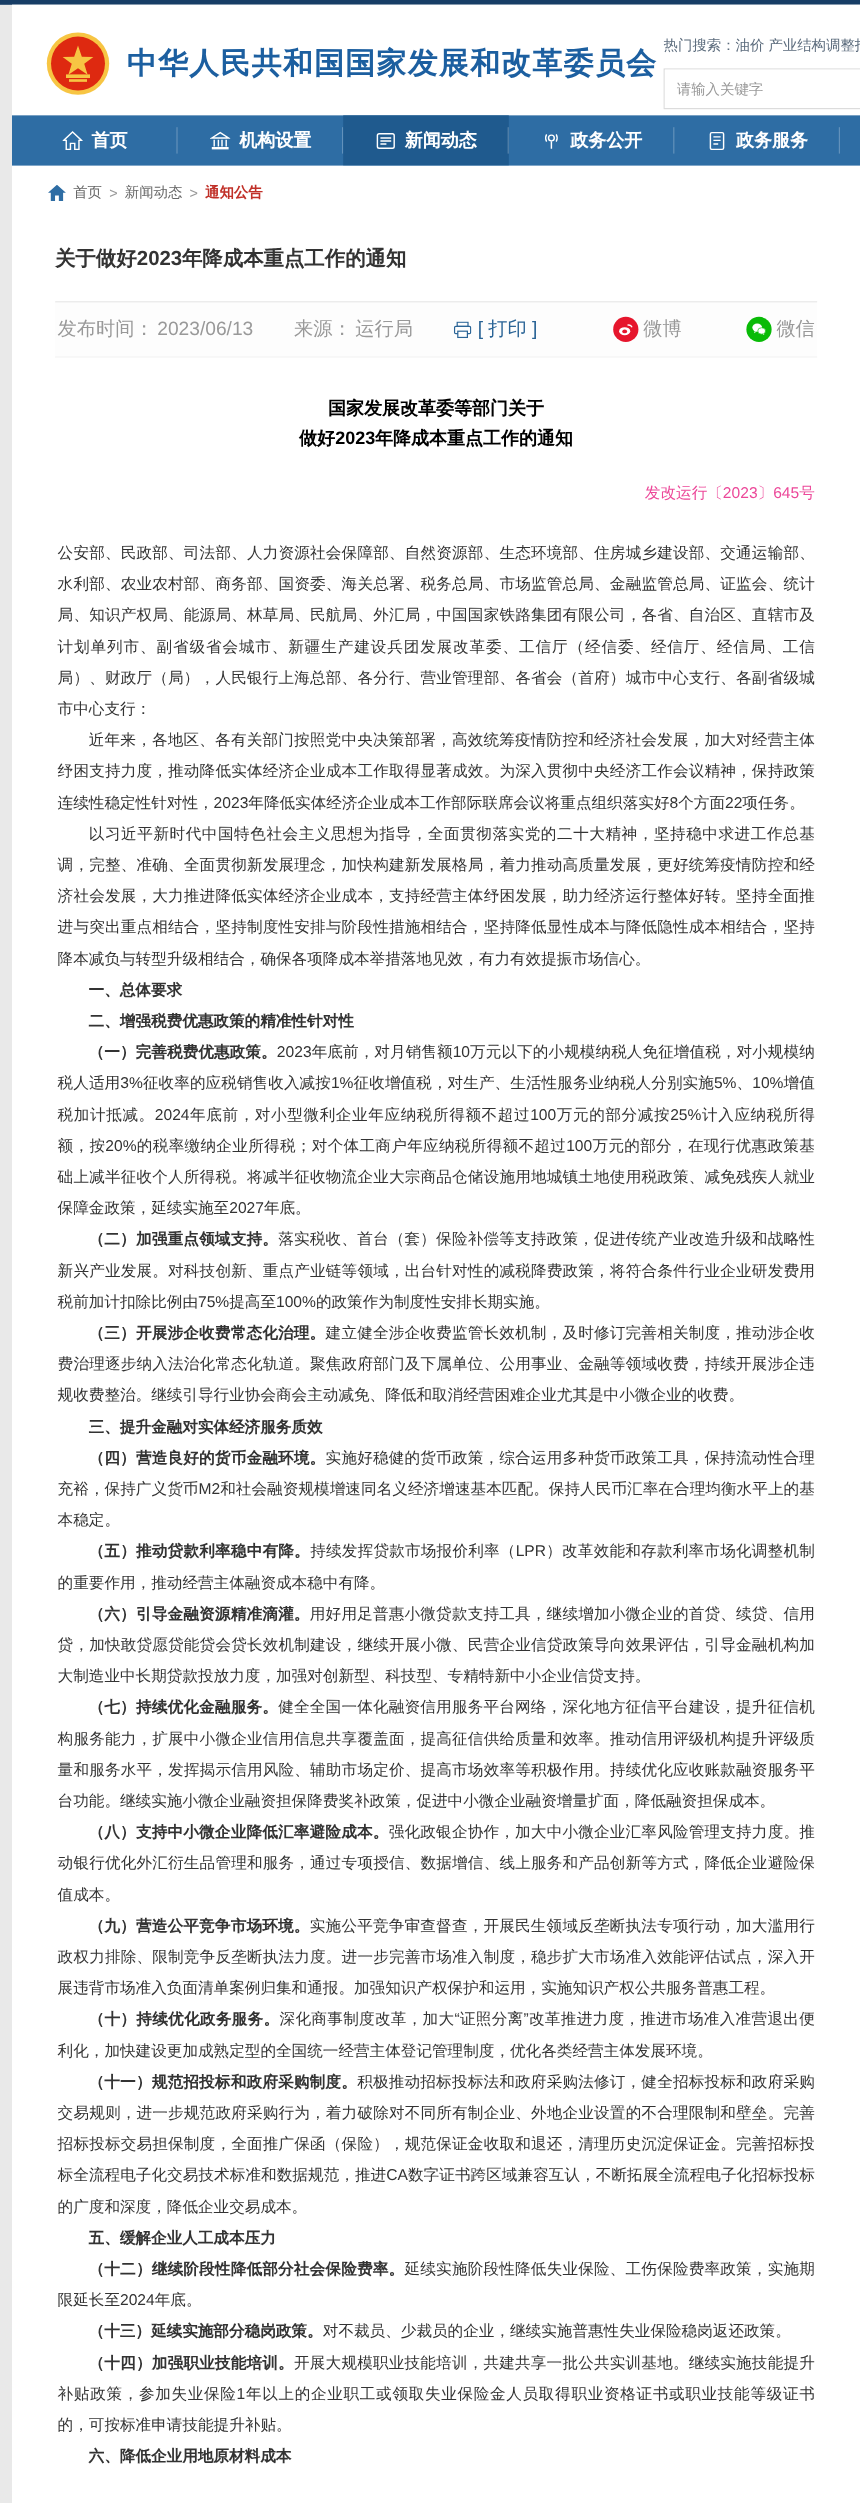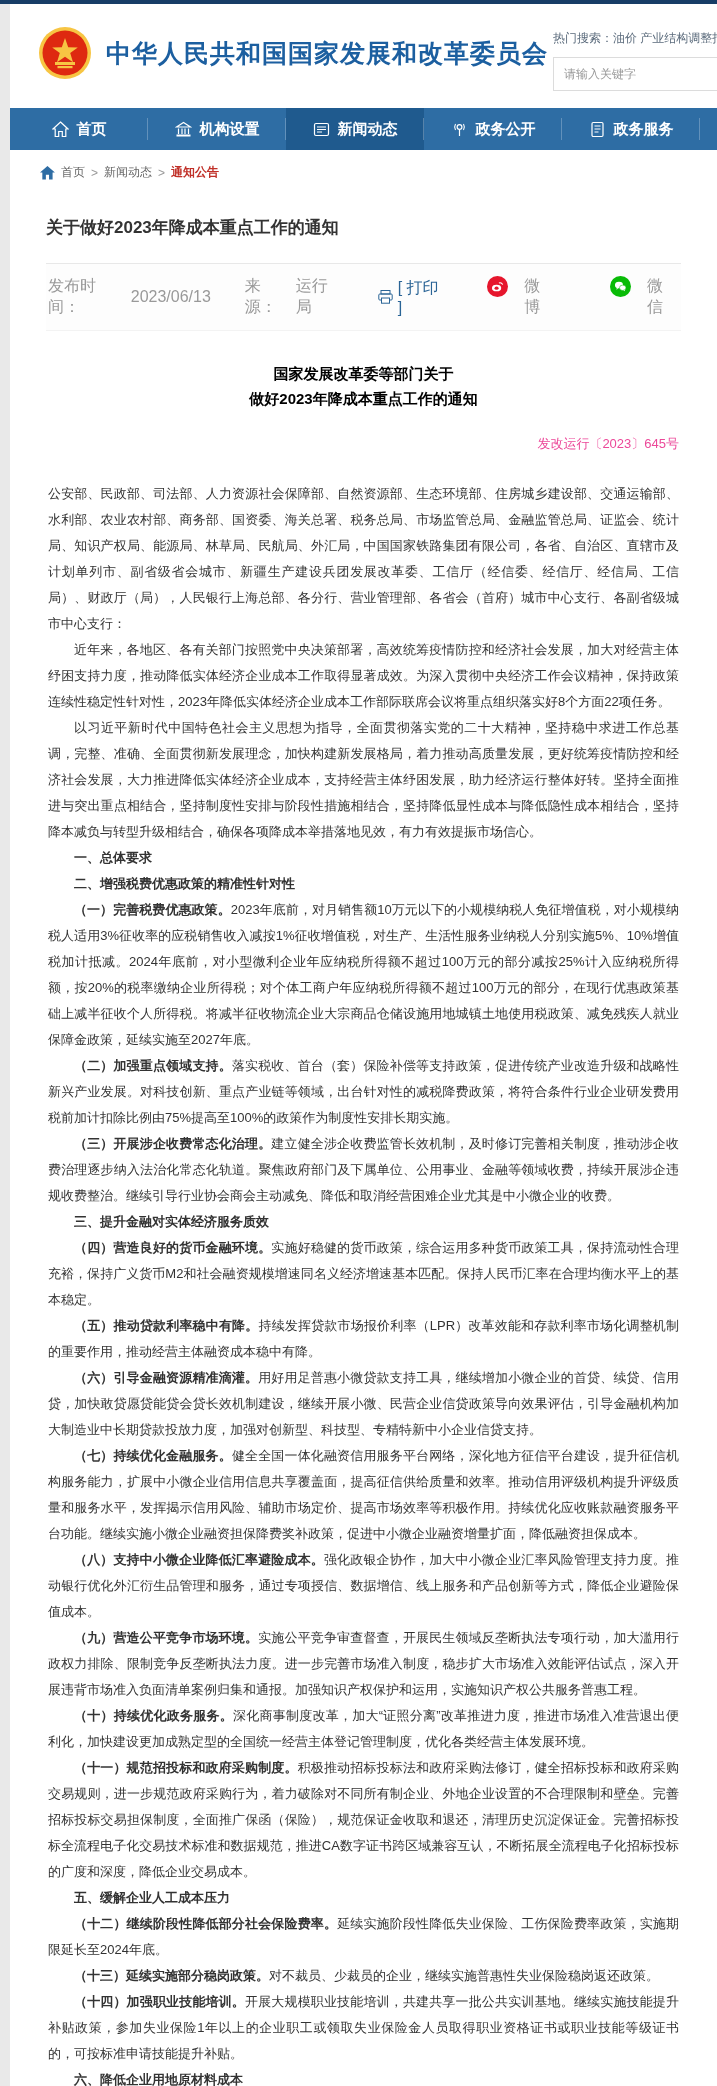--- a/index.html
+++ b/index.html
@@ -2,21 +2,21 @@
 <html><head>
 <meta charset="utf-8">
 <style>
   * { box-sizing: border-box; margin: 0; padding: 0; }
   html,body { background:#e9e9e9; font-family:"Liberation Sans","DejaVu Sans",sans-serif; }
   .viewport { width:717px; min-height:2086px; margin:0 auto; background:#e9e9e9; overflow:hidden; position:relative; }
   .topbar { height:4px; background:#173d66; width:717px; }
   .page { margin-left:10px; width:707px; background:#fff; min-height:2082px; }
 
   
-  .header { position:relative; height:104px; background:#fff; overflow:hidden; }
+  .header { position:relative; height:92px; background:#fff; overflow:hidden; }
   .logo-row { position:absolute; left:28px; top:22px; display:flex; align-items:center; }
   .emblem { width:54px; height:54px; flex:0 0 54px; }
   .site-titles { margin-left:14px; }
   .site-title-cn { font-size:25px; font-weight:bold; color:#1c5fa0; letter-spacing:1px; line-height:30px; }
   .site-title-en { font-size:12.5px; color:#1c5fa0; letter-spacing:0.5px; margin-top:3px; }
   .search-area { position:absolute; left:543px; top:26px; width:180px; }
   .hot-search { font-size:12px; color:#5b6b7c; white-space:nowrap; overflow:hidden; width:170px; }
   .hot-search .terms { color:#5b6b7c; }
   .search-box { margin-top:10px; width:210px; height:34px; border:1px solid #dcdcdc; background:#fff; display:flex; align-items:center; }
   .search-box input { border:0; outline:none; width:100%; height:100%; padding:0 10px; font-size:12px; color:#333; font-family:inherit; }
@@ -38,21 +38,21 @@
   .crumb.current { color:#c03028; font-weight:bold; }
 
   
   .article { padding:0 36px; }
   .article-title { font-size:17px; font-weight:bold; color:#333; margin:22px 0 20px 0; line-height:30px; }
   .meta-row { border-top:1px solid #e8e8e8; border-bottom:1px solid #f3f3f3; background:#fdfdfd; display:flex; align-items:center; padding:12px 2px; font-size:16px; color:#999; }
   .meta-field { margin-right:34px; display:flex; align-items:center; gap:3px; }
   .print-link { display:flex; align-items:center; gap:5px; color:#2a6496; cursor:pointer; }
   .print-icon { display:inline-flex; width:15px; height:14px; }
   .share-group { margin-left:auto; display:flex; align-items:center; gap:14px; }
-  .share-item { display:flex; gap:16px; color:#999; cursor:pointer;padding-left:40px; }
+  .share-item { display:flex; align-items:center; gap:4px; color:#999; cursor:pointer;padding-left:40px; }
   .badge { width:21px; height:21px; border-radius:50%; display:inline-flex; align-items:center; justify-content:center; }
   .badge svg { width:13px; height:13px; }
   .badge.weibo { background:#e6162d; }
   .badge.wechat { background:#09bb07; }
 
   
   .doc { padding:30px 2px 10px 2px; font-size:13px; color:#333; line-height:26px; }
   .doc-title { text-align:center; font-weight:bold; font-size:15px; line-height:25px; color:#000000; }
   .doc-number { text-align:right; margin:20px 0 24px 0; font-size:13px; color:#ec4899; }
   .para { margin:0; text-indent:2em; text-align:justify; }

